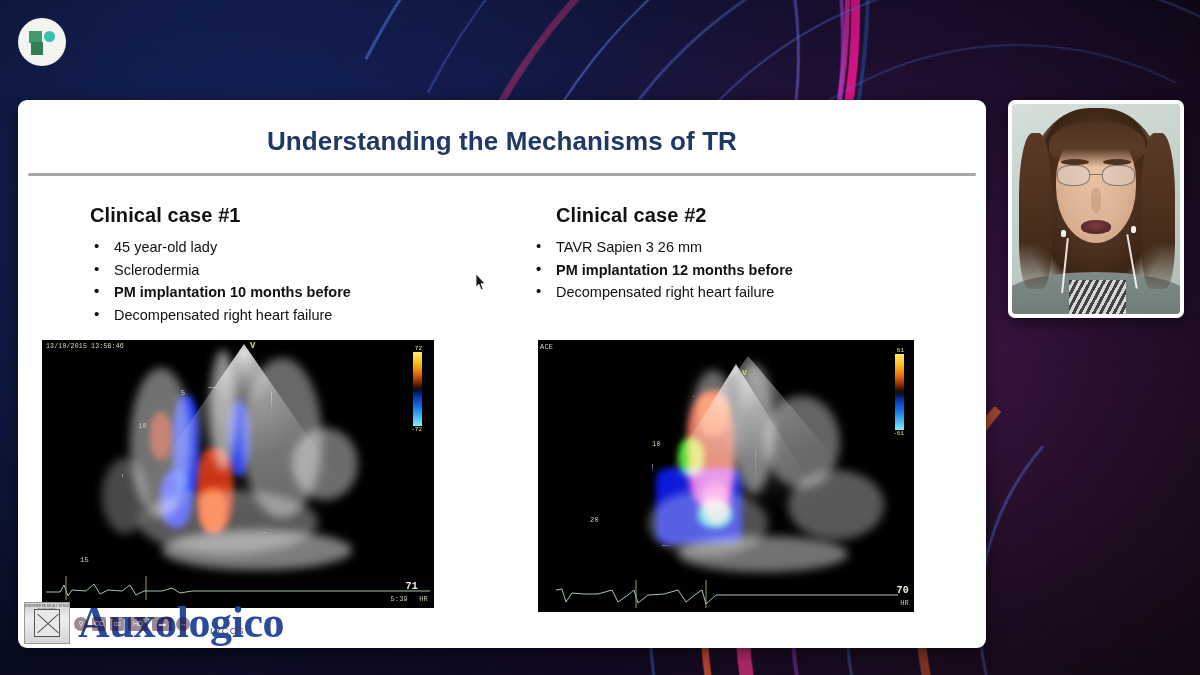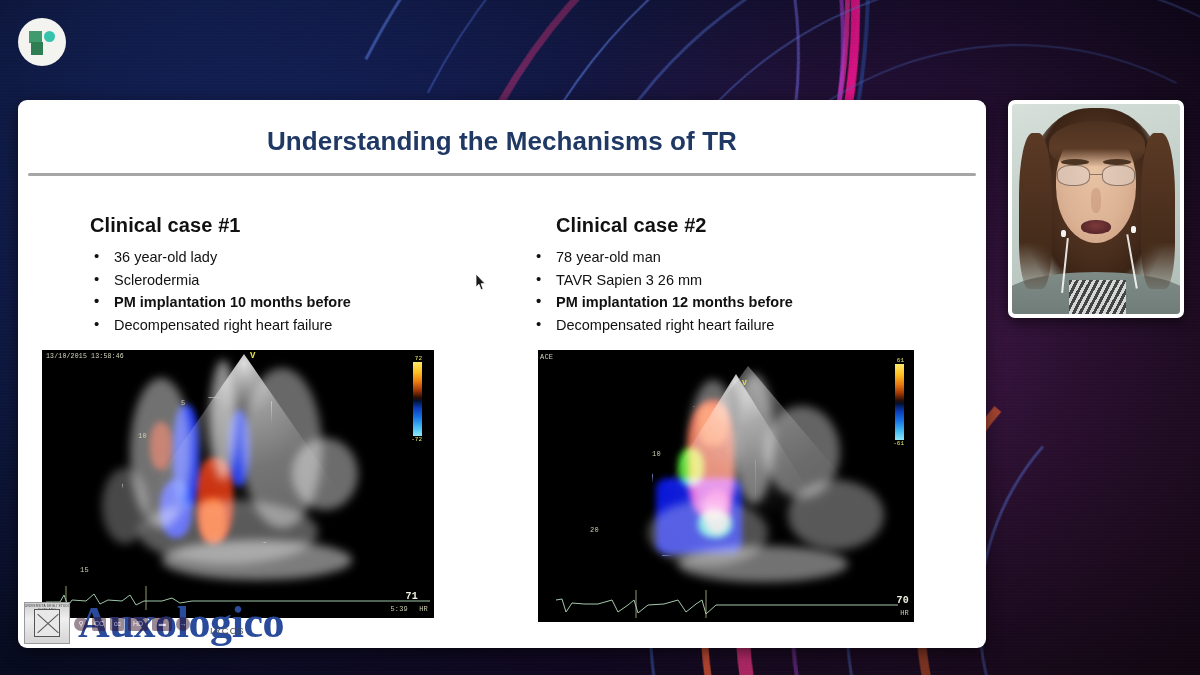--- a/index.html
+++ b/index.html
@@ -108,21 +108,21 @@
     letter-spacing: .1px;
     margin-top: 26px;
   }
   #title-rule {
     height: 3px;
     background: #a6a6a6;
     margin: 16px 10px 0 10px;
     border-radius: 2px;
   }
 
-  .columns { display: flex; padding: 38px 26px 0 26px; }
+  .columns { display: flex; padding: 28px 26px 0 26px; }
   .col { width: 452px; }
 
   .case-heading {
     font-size: 20px; font-weight: 700; color: #111;
     margin: 0 0 9px 46px; letter-spacing: .1px;
   }
   .col.right .case-heading { margin-left: 60px; }
 
   ul.bullets { list-style: none; margin: 0 0 0 48px; }
   .col.right ul.bullets { margin-left: 38px; }
@@ -400,31 +400,30 @@
   <div id="slide">
 
     <div id="slide-title">Understanding the Mechanisms of TR</div>
     <div id="title-rule"></div>
 
     <div class="columns">
 
       <div class="col left">
         <div class="case-heading">Clinical case #1</div>
         <ul class="bullets">
-          <li>36 year-old lady</li>
+          <li>45 year-old lady</li>
           <li>Sclerodermia</li>
           <li class="bold">PM implantation 10 months before</li>
           <li>Decompensated right heart failure</li>
         </ul>
       </div>
 
       <div class="col right">
         <div class="case-heading">Clinical case #2</div>
         <ul class="bullets">
-          <li>78 year-old man</li>
           <li>TAVR Sapien 3 26 mm</li>
           <li class="bold">PM implantation 12 months before</li>
           <li>Decompensated right heart failure</li>
         </ul>
       </div>
     </div>
 
     <div class="echo-row">
 
       <div class="echo" id="echo-left">

